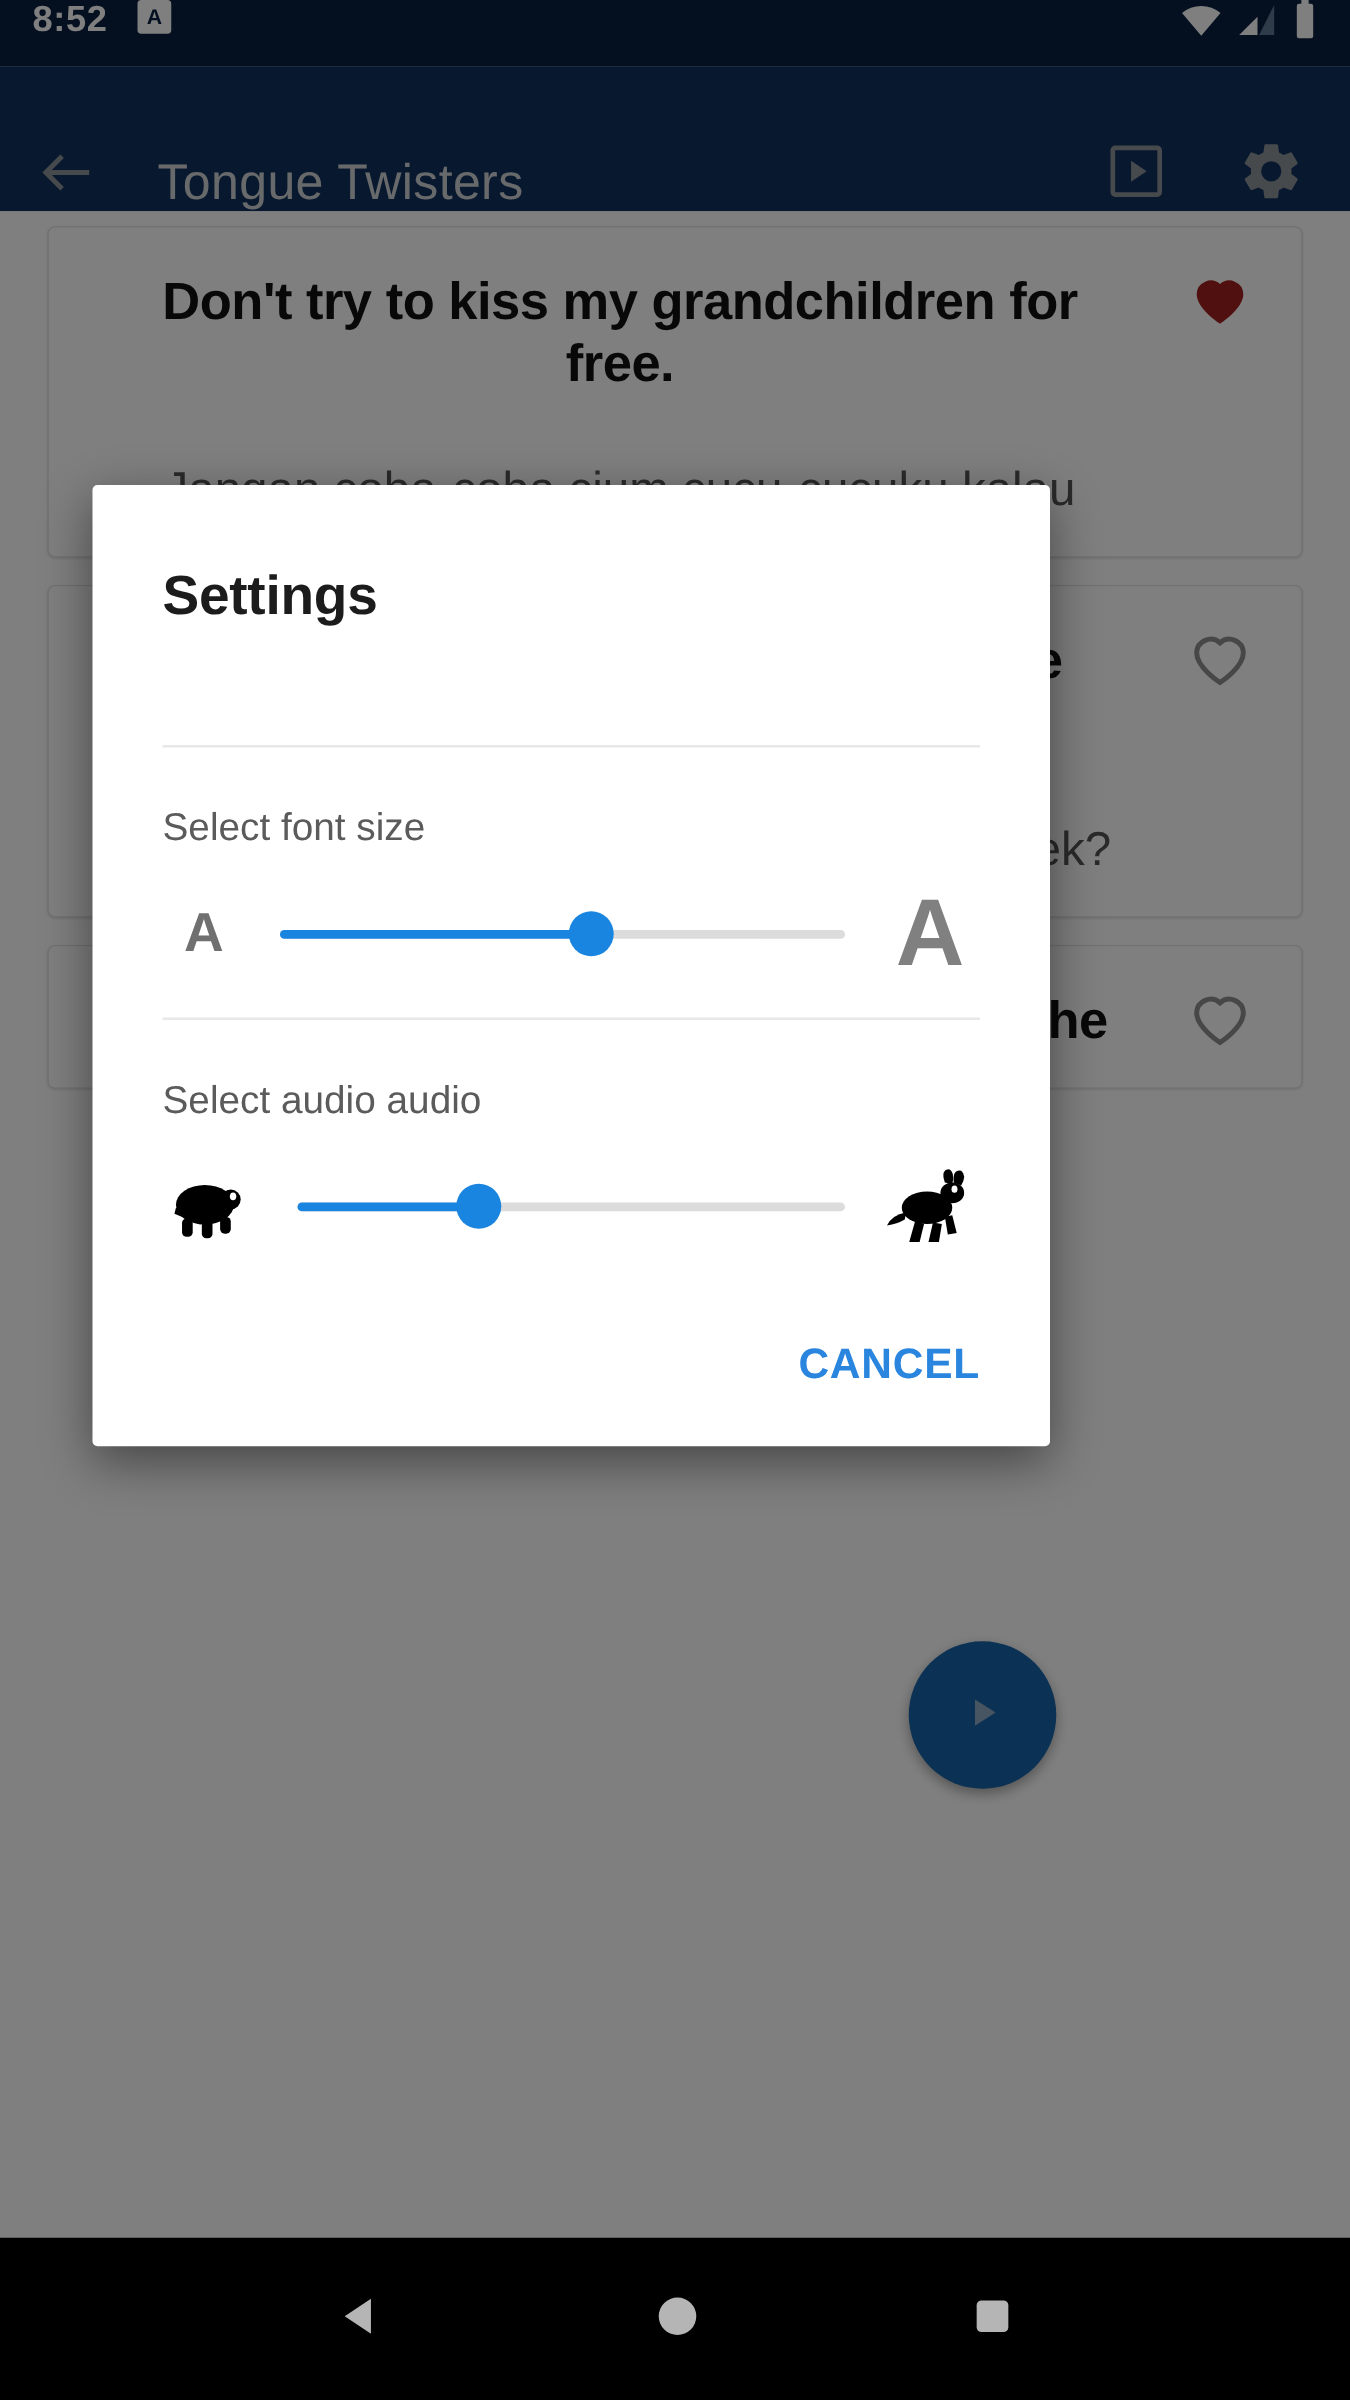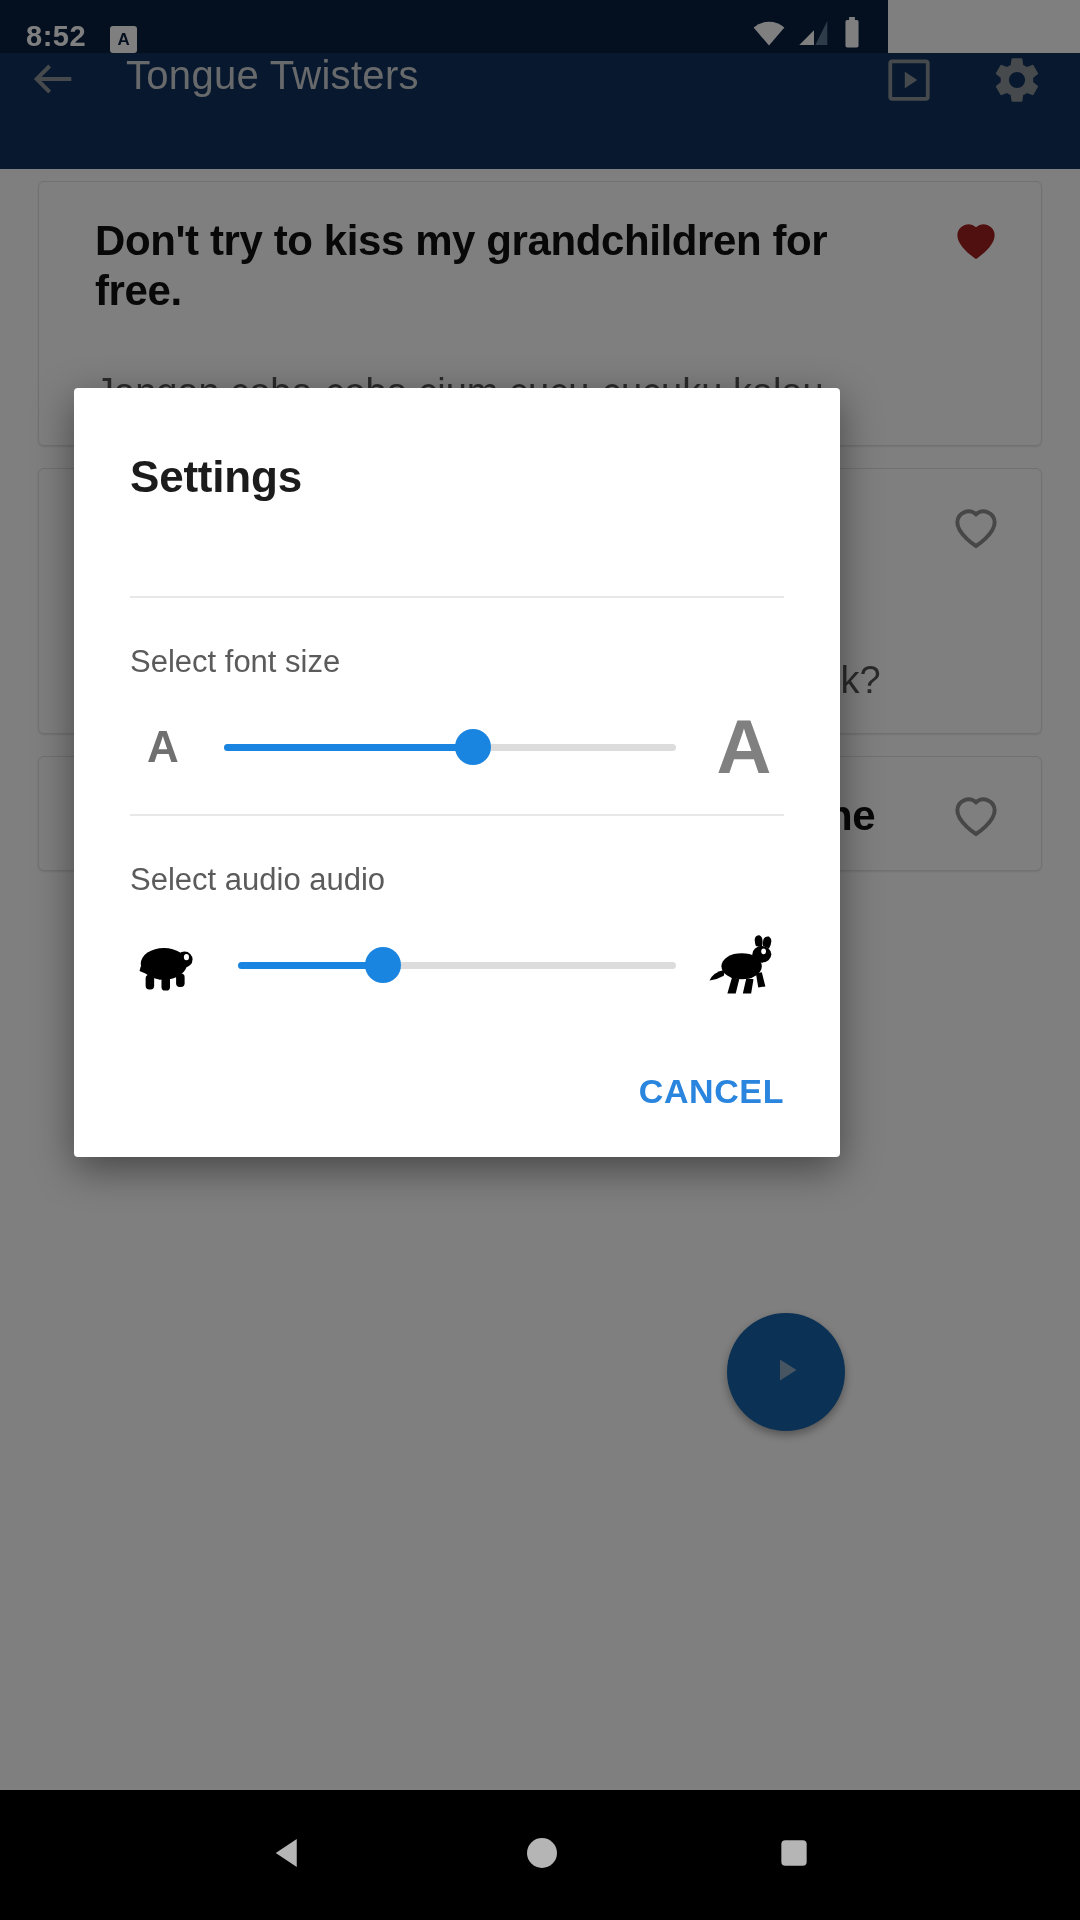--- a/index.html
+++ b/index.html
@@ -12,23 +12,23 @@
   }
 
   
   #app-screen {
     position:absolute; inset:0 0 0 0;
     background:#ffffff;
   }
 
   
   #status-bar {
-    position:absolute; top:0; left:0; width:888px; height:53px;
+    position:absolute; top:0; left:0; width:1080px; height:53px;
     background:#08203f;
-    display:flex; align-items:flex-end;
+    display:flex; align-items:flex-start;
     padding:0 26px;
     color:#ffffff;
   }
   #status-clock {
     font-size:29px; font-weight:bold; letter-spacing:.5px;
   }
   #status-badge {
     margin-left:24px;
     width:27px; height:27px;
     background:#ffffff; color:#08203f;
@@ -38,35 +38,36 @@
     line-height:1;
   }
   #status-right {
     margin-left:auto; display:flex; align-items:center; gap:12px;
   }
 
   
   #app-bar {
     position:absolute; top:53px; left:0; width:1080px; height:116px;
     background:#11335e;
-    display:flex; align-items:flex-start;
+    display:flex; align-items:flex-end;
     padding:0 28px;
   }
   #app-bar-title {
     font-size:40px; color:#cfd3d6; margin-left:46px;
     font-weight:400; letter-spacing:.3px;
   }
   .appbar-icon { flex:0 0 auto; }
   #app-bar-actions { margin-left:auto; display:flex; align-items:center; gap:56px; padding-right:8px; }
 
   
   #list-area {
     position:absolute; top:169px; left:0; width:1080px; bottom:0;
     background:#ffffff;
     padding:12px 38px 0 38px;
+    text-align:center;
   }
   .card {
     background:#ffffff;
     border:1px solid #e2e2e2;
     border-radius:6px;
     padding:34px 34px 30px 56px;
     margin-bottom:22px;
     position:relative;
     box-shadow:0 1px 2px rgba(0,0,0,.10);
   }

